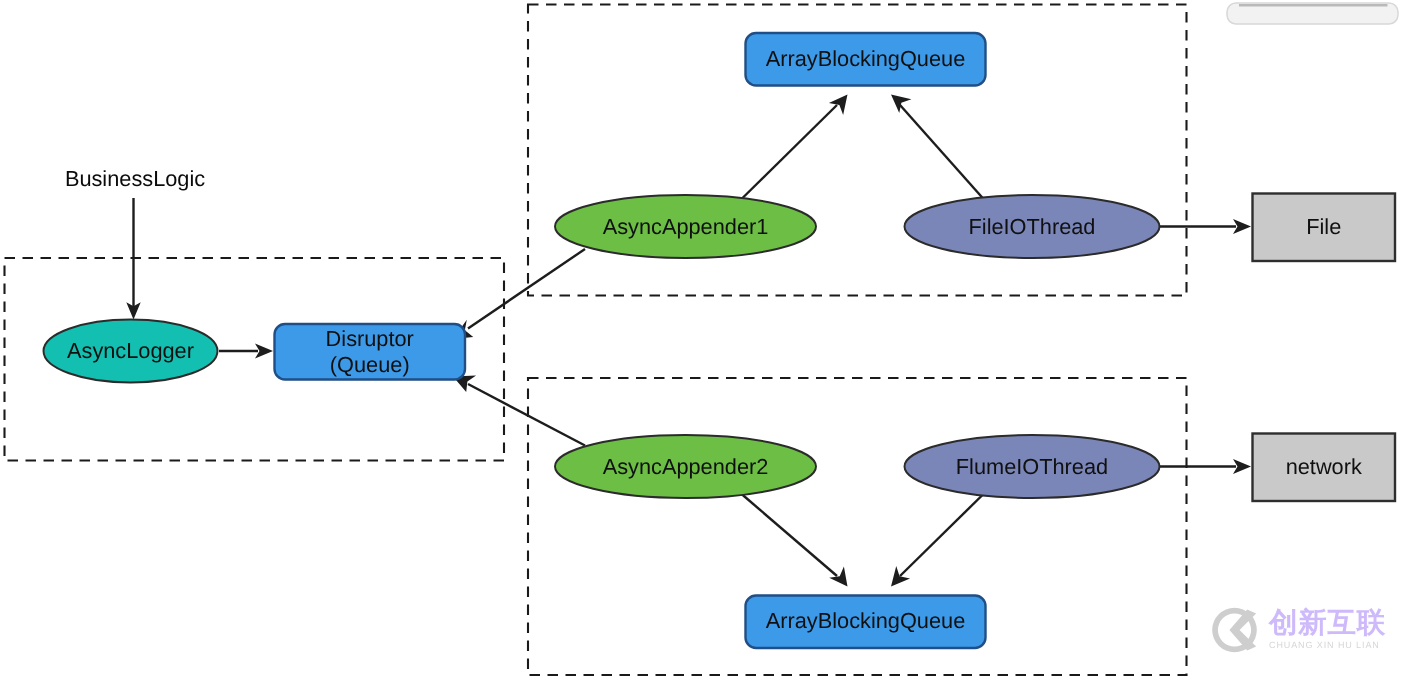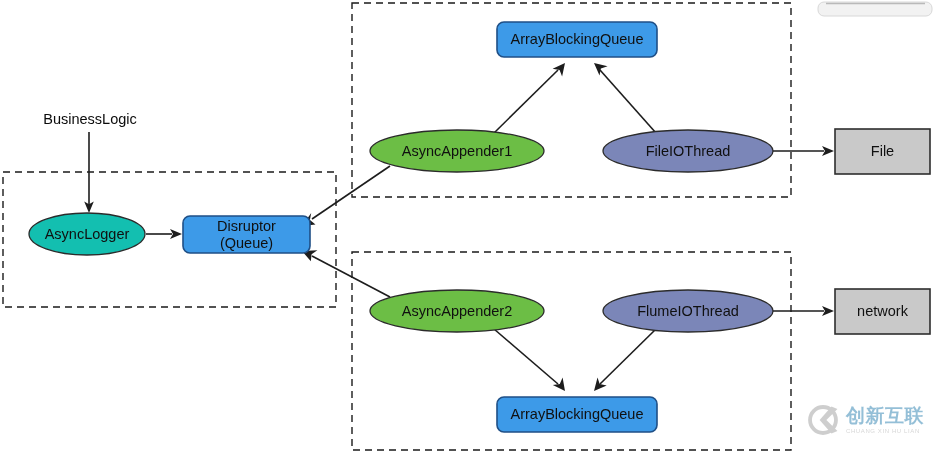--- a/index.html
+++ b/index.html
@@ -71,21 +71,21 @@
   #wm-text {
     display: flex;
     flex-direction: column;
     justify-content: center;
     line-height: 1;
   }
   #wm-cn {
     font-family: "Liberation Sans", sans-serif;
     font-size: 19px;
     font-weight: 700;
-    color: #0369a1;
+    color: #8b5cf6;
     letter-spacing: 0.5px;
     white-space: nowrap;
   }
   #wm-py {
     font-family: "Liberation Sans", sans-serif;
     font-size: 6px;
     color: #9d9d9d;
     letter-spacing: 0.6px;
     white-space: nowrap;
     margin-top: 3px;

